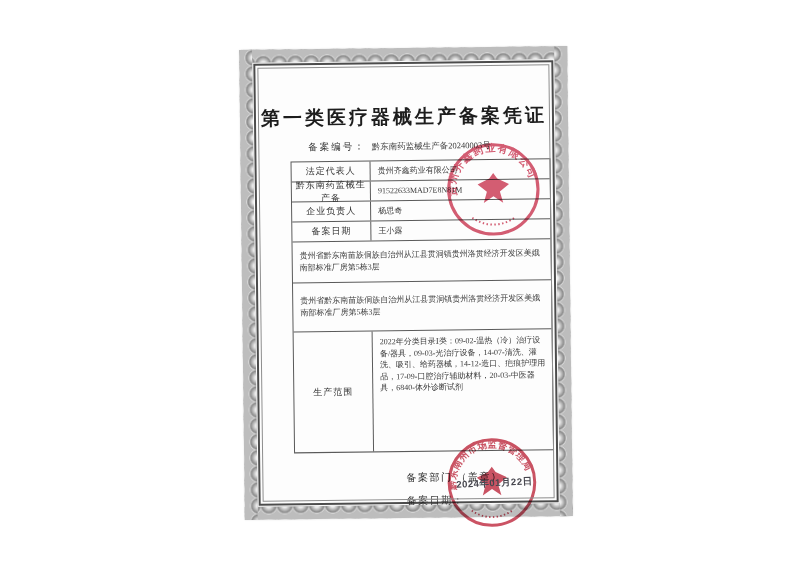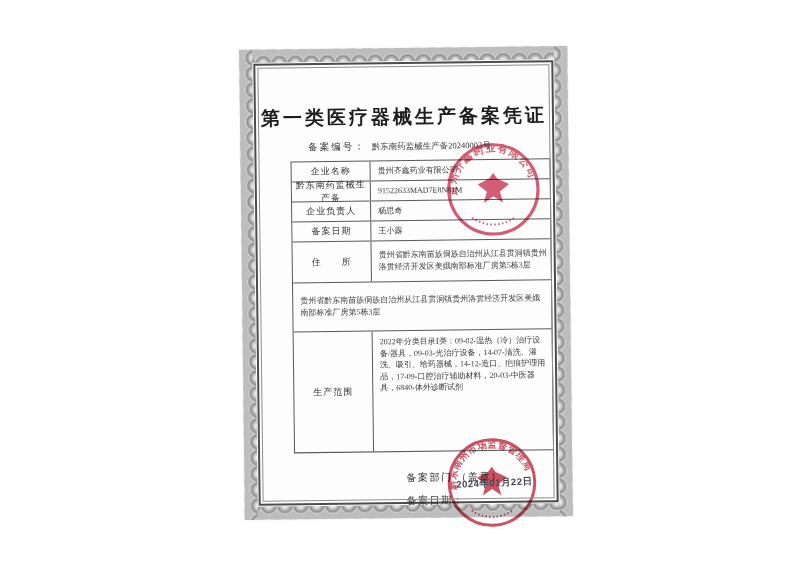--- a/index.html
+++ b/index.html
@@ -96,37 +96,36 @@
   <div class="frame">
 
     <div class="title">第一类医疗器械生产备案凭证</div>
 
     <div class="recno">
       <span class="lab">备案编号：</span><span class="val">黔东南药监械生产备20240003号</span>
     </div>
 
     <div class="tbl">
       <div class="trow r-s">
-        <div class="tlabel">企业名称</div>
+        <div class="tlabel">法定代表人</div>
         <div class="tvalue">贵州齐鑫药业有限公司</div>
       </div>
       <div class="trow r-s">
         <div class="tlabel">黔东南药监械生产备</div>
         <div class="tvalue">91522633MAD7E8N81M</div>
       </div>
       <div class="trow r-s">
         <div class="tlabel">企业负责人</div>
         <div class="tvalue">杨思奇</div>
       </div>
       <div class="trow r-s">
         <div class="tlabel">备案日期</div>
         <div class="tvalue">王小露</div>
       </div>
       <div class="trow r-m">
-        <div class="tlabel">住　　所</div>
         <div class="tvalue">贵州省黔东南苗族侗族自治州从江县贯洞镇贵州洛贯经济开发区美娥南部标准厂房第5栋3层</div>
       </div>
       <div class="trow r-m2">
         <div class="tvalue">贵州省黔东南苗族侗族自治州从江县贯洞镇贵州洛贯经济开发区美娥南部标准厂房第5栋3层</div>
       </div>
       <div class="trow r-l">
         <div class="tlabel">生产范围</div>
         <div class="tvalue">2022年分类目录Ⅰ类：09-02-温热（冷）治疗设备/器具，09-03-光治疗设备，14-07-清洗、灌洗、吸引、给药器械，14-12-造口、疤痕护理用品，17-09-口腔治疗辅助材料，20-03-中医器具，6840-体外诊断试剂</div>
       </div>
     </div>

